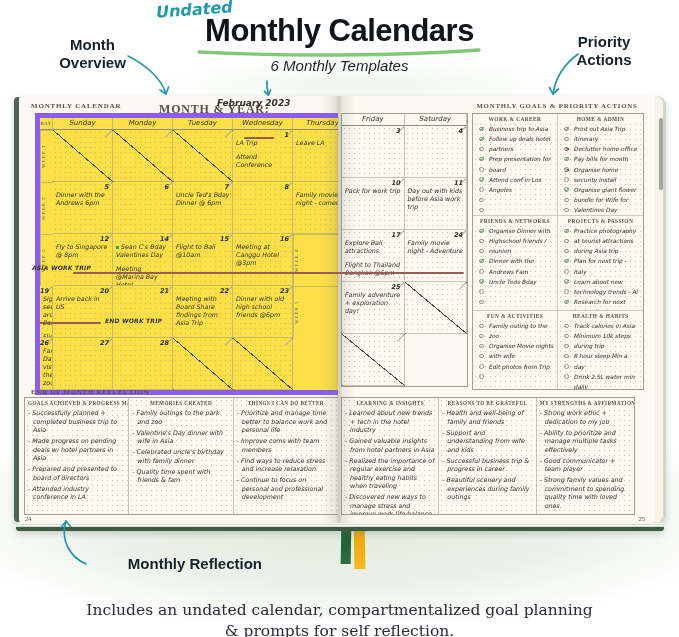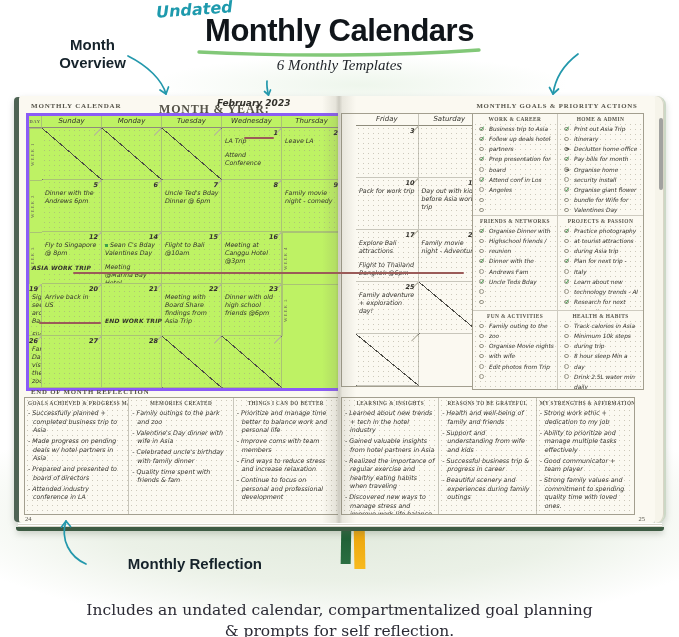--- a/index.html
+++ b/index.html
@@ -12,21 +12,21 @@
   .bg-glow-top{position:absolute;left:150px;top:55px;width:420px;height:60px;z-index:0;
     background:radial-gradient(ellipse at 50% 50%, #eef6ec 0%, rgba(255,255,255,0) 70%);}
 
   
   .script-label{position:absolute;left:156px;top:0px;z-index:3;color:#1e9aad;
     font-family:"DejaVu Sans",sans-serif;font-style:italic;font-weight:bold;font-size:16px;
     transform:rotate(-4deg);}
   .main-title{position:absolute;left:0;top:13px;width:679px;text-align:center;z-index:3;margin:0;
     font-size:31px;font-weight:bold;letter-spacing:-0.5px;color:#10151a;}
   .subtitle{position:absolute;left:0;top:57px;width:679px;text-align:center;z-index:3;
-    font-family:Liberation Serif, serif;font-style:italic;font-size:15px;color:#1d2127;}
+    font-family:Liberation Sans, sans-serif;font-style:italic;font-size:15px;color:#1d2127;}
 
   .callout{position:absolute;z-index:3;font-weight:bold;font-size:15px;line-height:18px;
     color:#16232b;text-align:center;}
   .co-month{left:40px;top:36px;width:105px;}
   .co-priority{left:566px;top:33px;width:76px;}
   .co-reflect{left:92px;top:555px;width:170px;text-align:right;}
 
   .arrows{position:absolute;left:0;top:0;z-index:3;pointer-events:none;}
 
   
@@ -51,26 +51,26 @@
   
   .hw{font-family:"DejaVu Sans",sans-serif;font-style:italic;color:#32312b;}
 
   .dotted{background-image:radial-gradient(rgba(160,155,135,0.5) 0.5px, rgba(0,0,0,0) 0.6px);
     background-size:5px 5px;}
 
   
   .cal-title{position:absolute;left:12px;top:6px;font-size:7px;}
   .my-label{position:absolute;left:140px;top:6px;font-size:12px;}
   .my-value{position:absolute;left:198px;top:2px;font-size:9px;font-weight:bold;}
-  #cal-left{position:absolute;left:7px;top:17px;width:313px;display:grid;
+  #cal-left{position:absolute;left:16px;top:17px;width:313px;display:grid;
     grid-template-columns:13px repeat(5,1fr);grid-template-rows:12px repeat(5,52px);
-    border:3px solid #8b5cf6;background:#bef264;}
+    border:5px solid #8b5cf6;background:#fde047;}
   #cal-right{position:absolute;left:3px;top:17px;width:125px;display:grid;
     grid-template-columns:repeat(2,1fr);grid-template-rows:12px repeat(5,52px);
-    border:1px solid #a39f8f;background:#fbf9f1;padding-left:14px;}
+    border:1px solid #a39f8f;background:#fbf9f1;}
   .chead{box-sizing:border-box;border-right:1px solid rgba(150,147,133,0.5);
     border-bottom:1px solid #8f8c7c;font-size:7px;text-align:center;line-height:11px;overflow:hidden;}
   .dayhead{font-family:"Liberation Serif",serif;font-style:normal;font-weight:bold;font-size:4.5px;
     color:#6b695c;letter-spacing:0.5px;line-height:12px;}
   .wklabel{box-sizing:border-box;border-right:1px solid rgba(150,147,133,0.5);
     border-bottom:1px solid rgba(150,147,133,0.5);
     font-family:"Liberation Serif",serif;font-size:4.8px;color:#6b695c;letter-spacing:1px;
     writing-mode:vertical-rl;transform:rotate(180deg);text-align:center;overflow:hidden;}
   .ccell{box-sizing:border-box;position:relative;border-right:1px solid rgba(150,147,133,0.5);
     border-bottom:1px solid rgba(150,147,133,0.5);padding:9px 2px 1px 3px;overflow:hidden;}
@@ -136,20 +136,21 @@
 
 <div class="stage">
   <div class="bg-glow"></div>
   <div class="bg-glow-top"></div>
 
   <div class="script-label">Undated</div>
   <h1 class="main-title">Monthly Calendars</h1>
   <div class="subtitle">6 Monthly Templates</div>
 
   <div class="callout co-month">Month Overview</div>
+  <div class="callout co-priority">Priority Actions</div>
   <div class="callout co-reflect">Monthly Reflection</div>
 
   <svg class="arrows" width="679" height="637" viewBox="0 0 679 637">
 
     <path d="M199,52 C287,56.5 396,56 479,50" stroke="#82c878" stroke-width="3.4" fill="none" stroke-linecap="round"></path>
 
     <g stroke="#2398ac" stroke-width="1.7" fill="none" stroke-linecap="round">
       <path d="M128,56 C148,66 162,80 166,94"></path>
       <path d="M166,94 l-6,-4 M166,94 l2.5,-7"></path>
 

